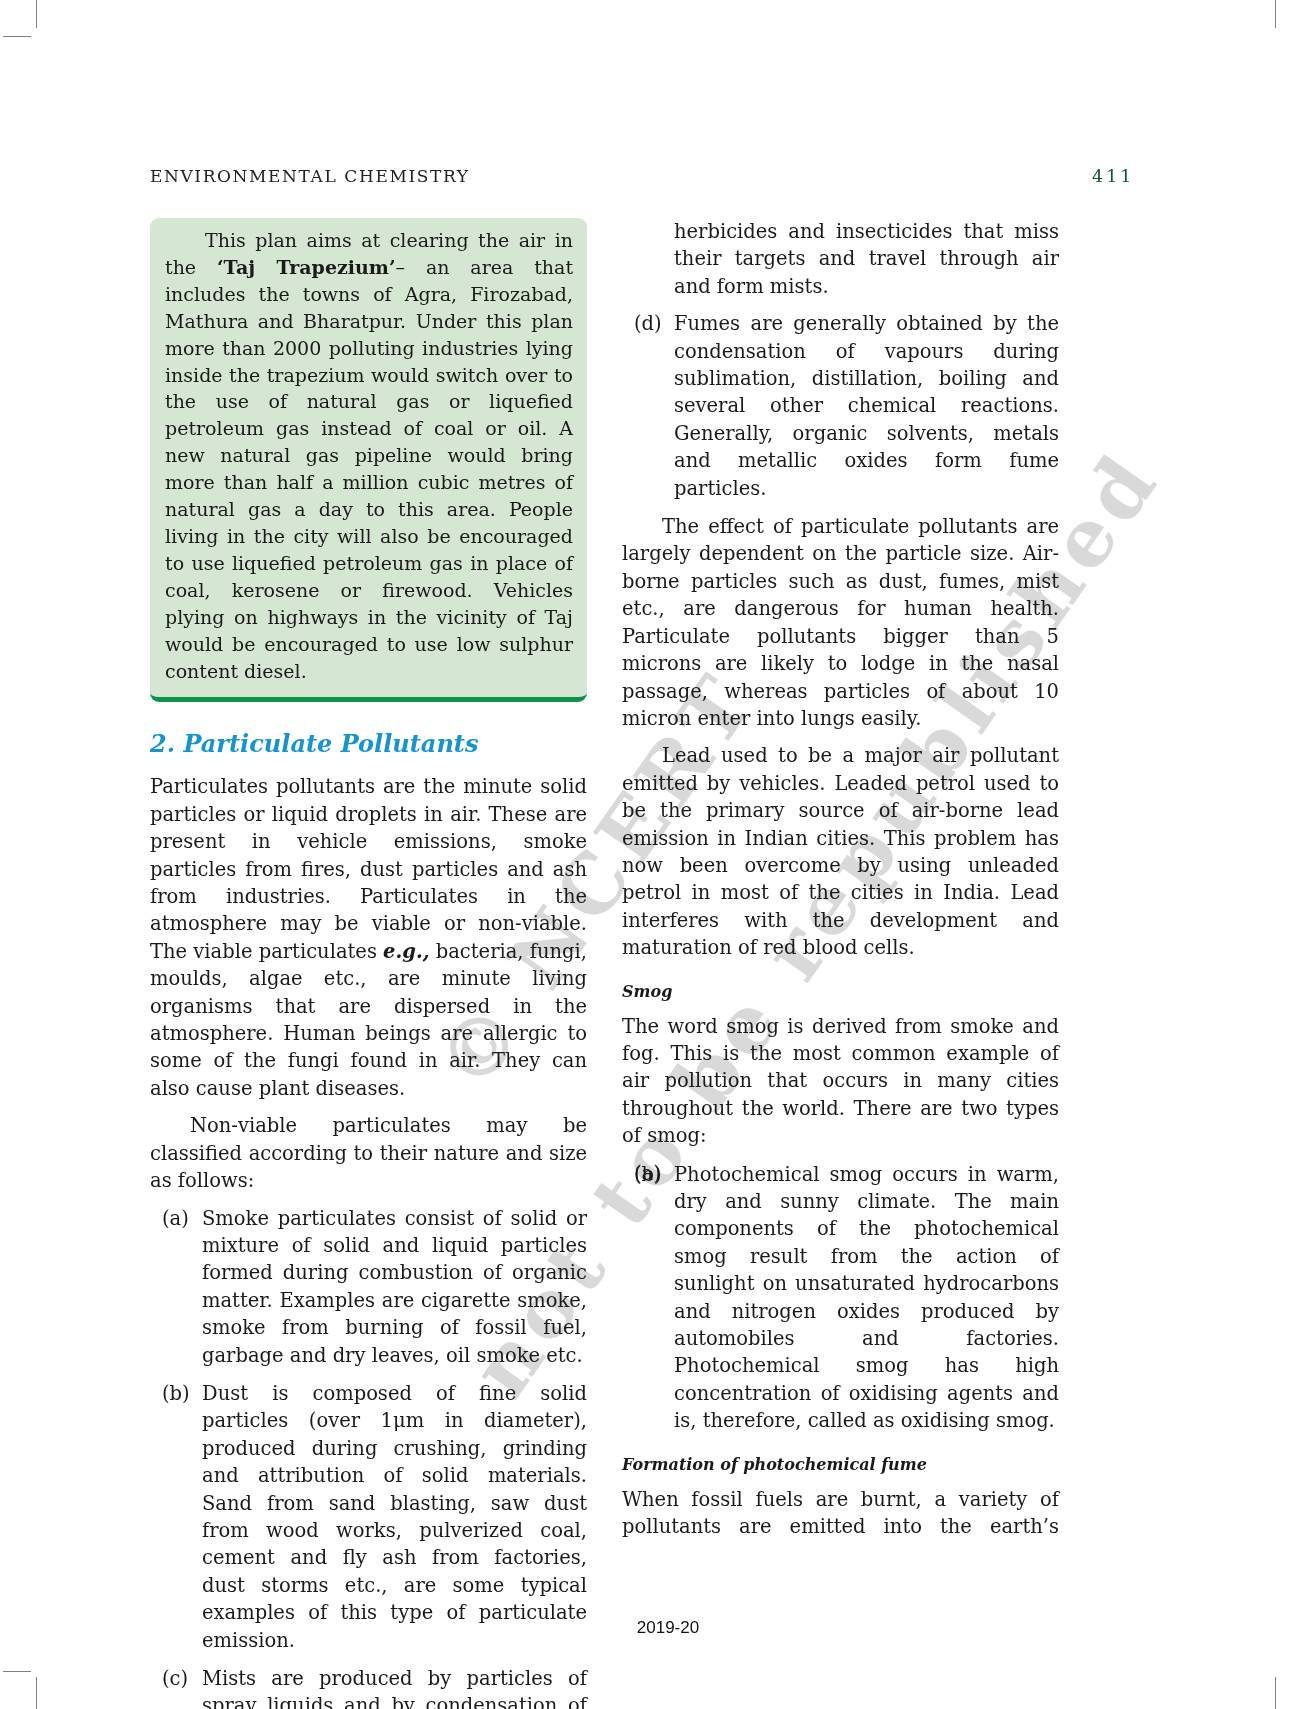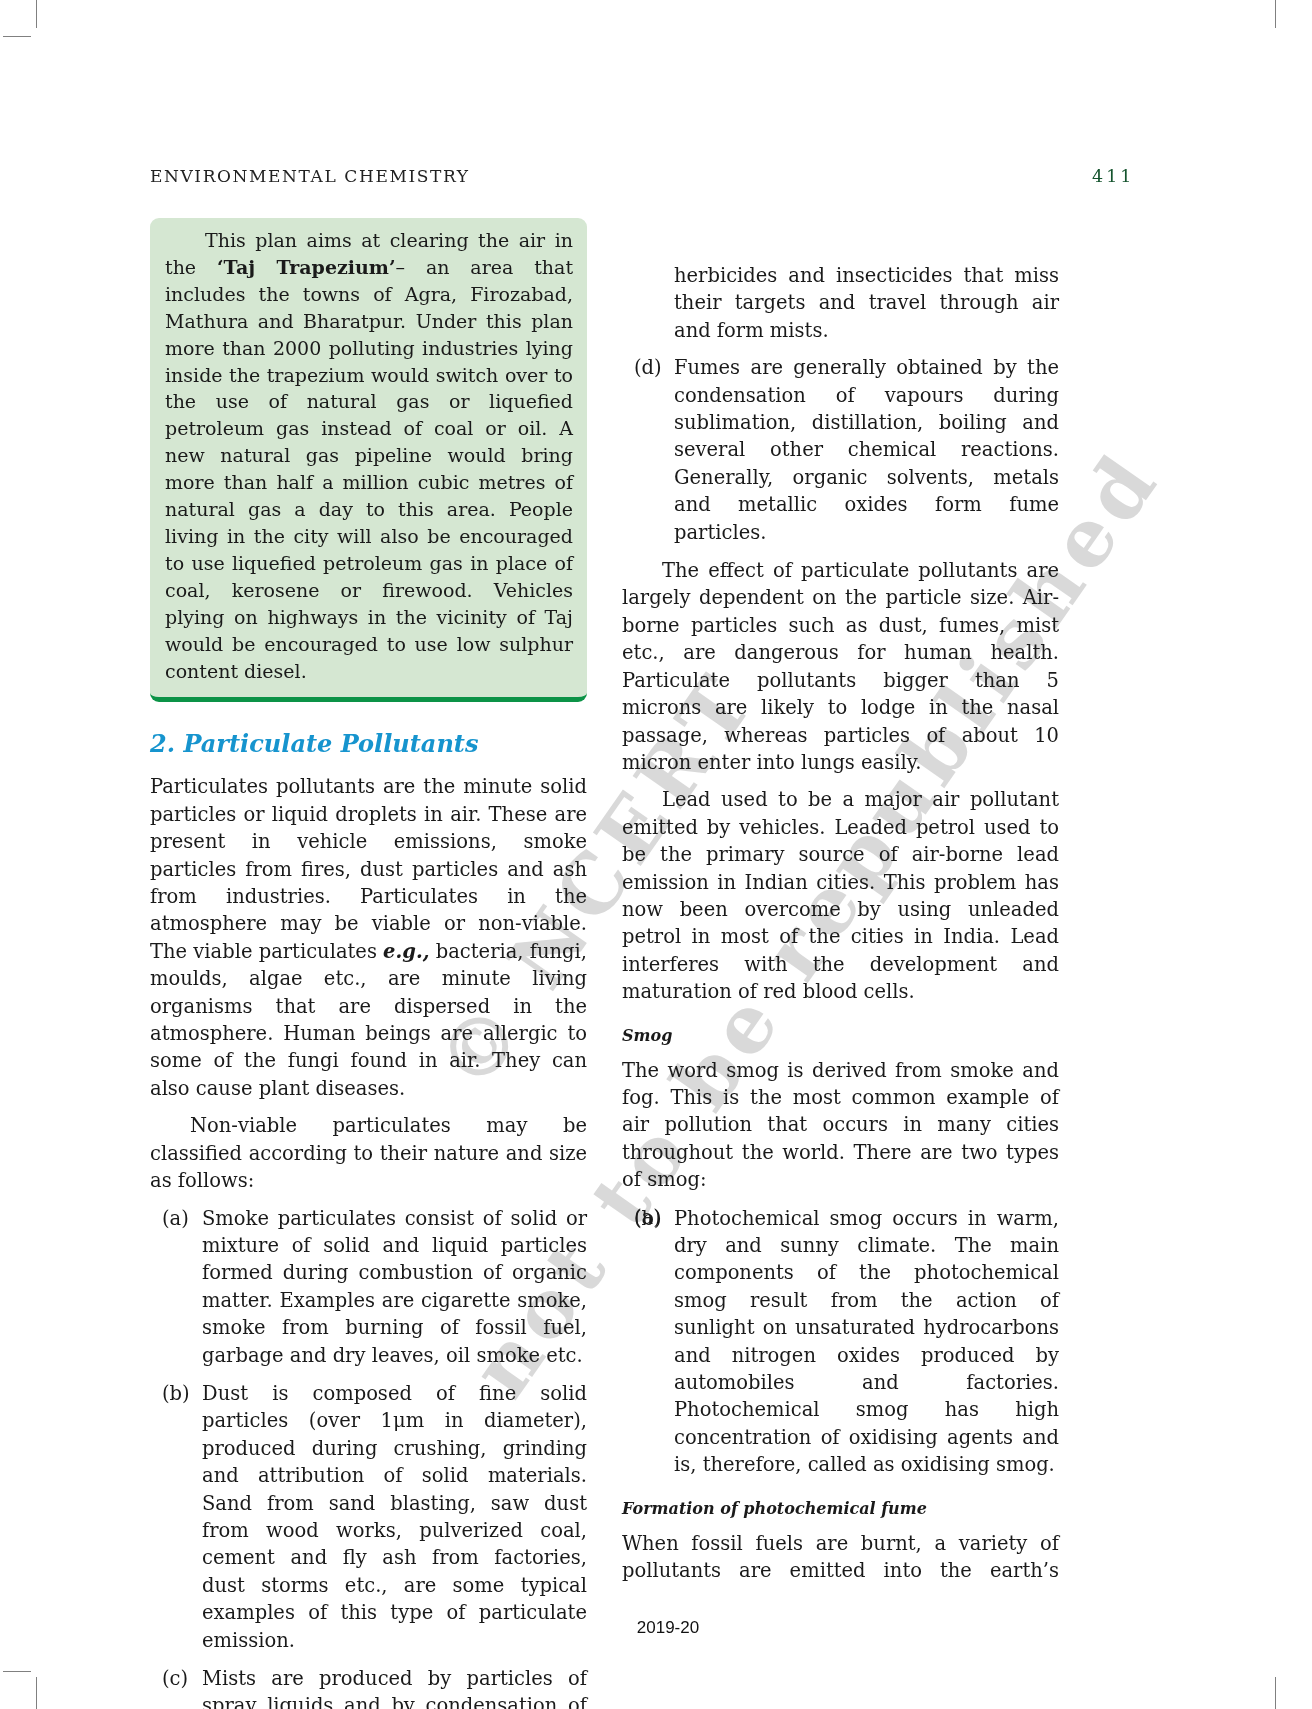--- a/index.html
+++ b/index.html
@@ -51,21 +51,21 @@
     text-align:left;
   }
   .h-sub{
     font-weight:bold;font-style:italic;
     font-size:16px;line-height:26px;
     margin:17px 0 8px 0;
     text-align:left;
   }
   .para{margin:0 0 10px 0;}
   .para.indent{text-indent:40px;}
-  .cont{margin-left:52px;margin-bottom:10px;margin-top:44px;}
+  .cont{margin-left:52px;margin-bottom:10px;}
   .list-item{
     position:relative;
     padding-left:52px;
     margin-bottom:11px;
   }
   .list-item .label{
     position:absolute;left:12px;top:0;
   }
   .justify-last{text-align-last:justify;}
   

